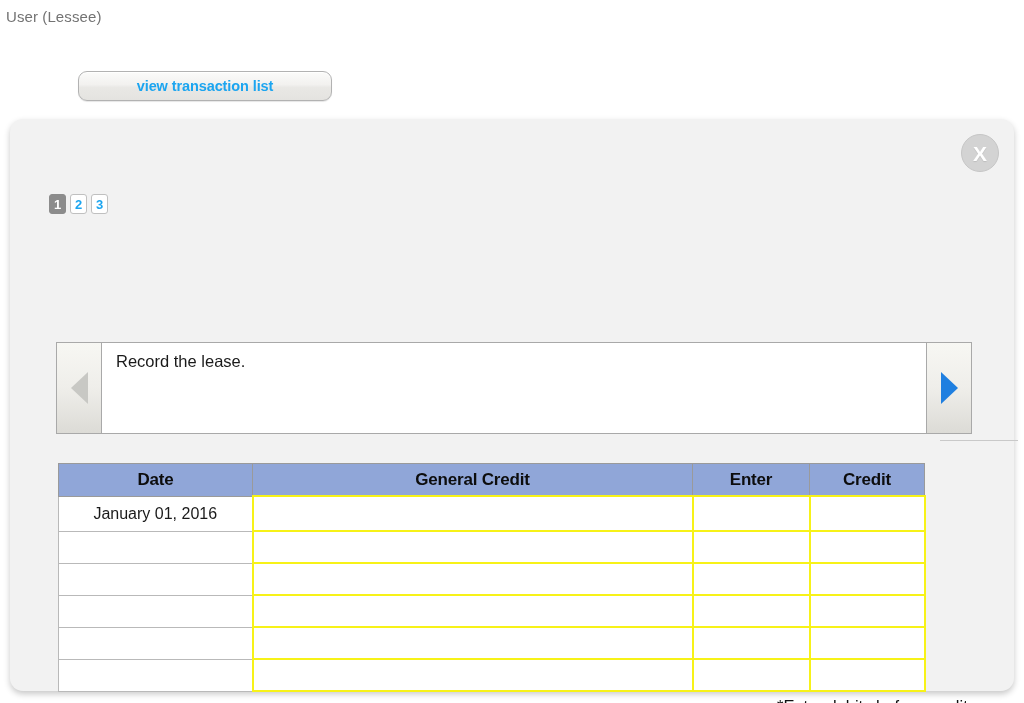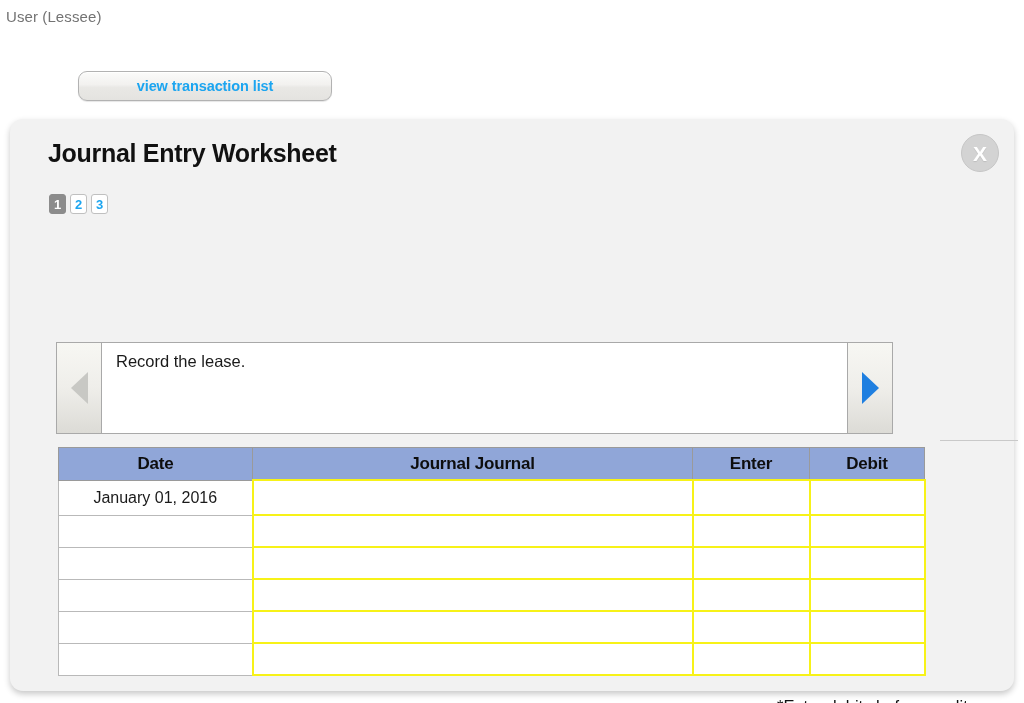--- a/index.html
+++ b/index.html
@@ -132,21 +132,21 @@
     background: #ffffff;
     border: 1px solid #c0c0c0;
     color: #1ca5f0;
   }
 
   
   .nav-box {
     position: absolute;
     left: 46px;
     top: 223px;
-    width: 837px;
+    width: 916px;
     height: 92px;
     border: 1px solid #a9a9a9;
     box-sizing: border-box;
     background: #ffffff;
     display: flex;
   }
   .nav-arrow {
     width: 45px;
     flex: 0 0 45px;
     background: linear-gradient(to bottom, #f7f7f3 0%, #efeeea 50%, #dcdbd6 100%);
@@ -183,21 +183,21 @@
     top: 321px;
     width: 78px;
     height: 1px;
     background: #c9c9c9;
   }
 
   
   .journal-table {
     position: absolute;
     left: 48px;
-    top: 328px;
+    top: 344px;
     width: 866px;
     border-collapse: collapse;
     table-layout: fixed;
   }
   .journal-table th {
     background: #90a6d8;
     border: 1px solid #9a9a9a;
     color: #0d0d0d;
     font-size: 17px;
     font-weight: bold;
@@ -241,21 +241,20 @@
 <body>
 
 <div class="page-label">User (Lessee)</div>
 
 <div class="top-button-row">
   <div class="pill-btn btn-transaction-list">view transaction list</div>
 </div>
 
 <div class="worksheet-panel">
 
-  <div class="panel-title">Journal Entry Worksheet</div>
 
   <div class="close-button">
     <span class="x-glyph">X</span>
   </div>
 
   <div class="step-tabs">
     <div class="step-tab active">1</div>
     <div class="step-tab inactive">2</div>
     <div class="step-tab inactive">3</div>
   </div>
@@ -274,23 +273,23 @@
   <table class="journal-table">
     <colgroup>
       <col class="col-date">
         <col class="col-gj">
         <col class="col-debit">
         <col class="col-credit">
     </colgroup>
     <thead>
       <tr>
         <th>Date</th>
-        <th>Journal Journal</th>
+        <th>General Credit</th>
         <th>Enter</th>
-        <th>Debit</th>
+        <th>Credit</th>
       </tr>
     </thead>
     <tbody>
       <tr>
         <td class="cell-date">January 01, 2016</td>
         <td class="cell-entry"></td>
         <td class="cell-entry"></td>
         <td class="cell-entry"></td>
       </tr>
       <tr>

